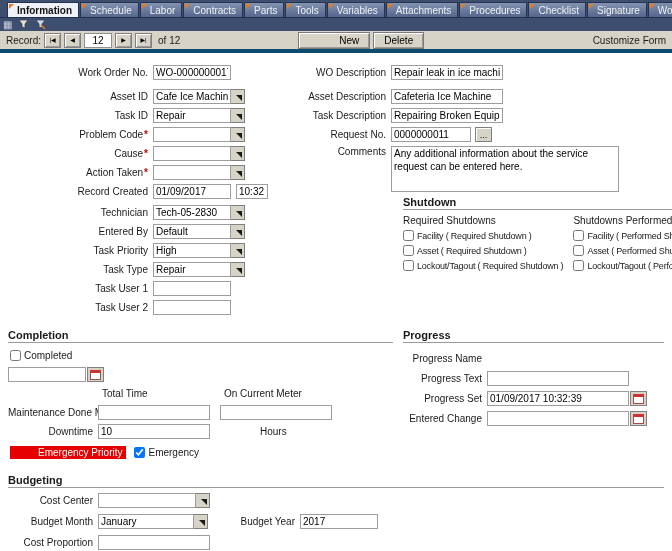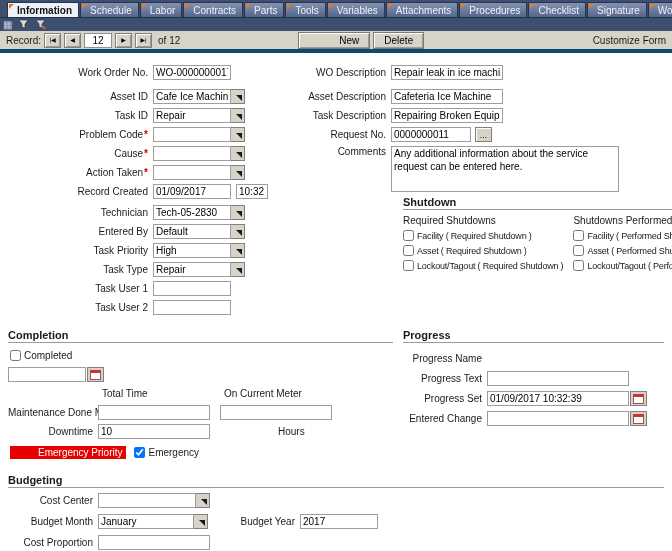--- a/index.html
+++ b/index.html
@@ -66,21 +66,21 @@
   
   .form-mid { display:flex; margin-top:10px; }
   .mid-left { width:385px; flex:0 0 385px; }
   .mid-right { flex:1; padding-left:10px; }
   .lab-mdd { width:143px; flex:0 0 143px; text-align:right; padding-right:5px; white-space:nowrap; }
   .lab90 { width:90px; flex:0 0 90px; text-align:right; padding-right:5px; white-space:nowrap; }
   .sp94 { width:94px; flex:0 0 94px; }
   .meterhead { width:122px; flex:0 0 122px; }
   .pr-lab { width:84px; flex:0 0 84px; text-align:right; padding-right:5px; white-space:nowrap; }
   .emg { background:#e60000; color:#fff; padding:1px 4px; margin-right:8px; }
-  .hours { margin-left:28px;padding-left:40px; }
+  .hours { margin-left:10px;padding-left:40px; }
 
   
   .budgeting { margin-top:10px; }
   .by-lab { width:70px; text-align:right; padding-right:5px; margin-left:22px; white-space:nowrap; }
 </style>
 </head>
 <body>
 
 <div class="app">
 

